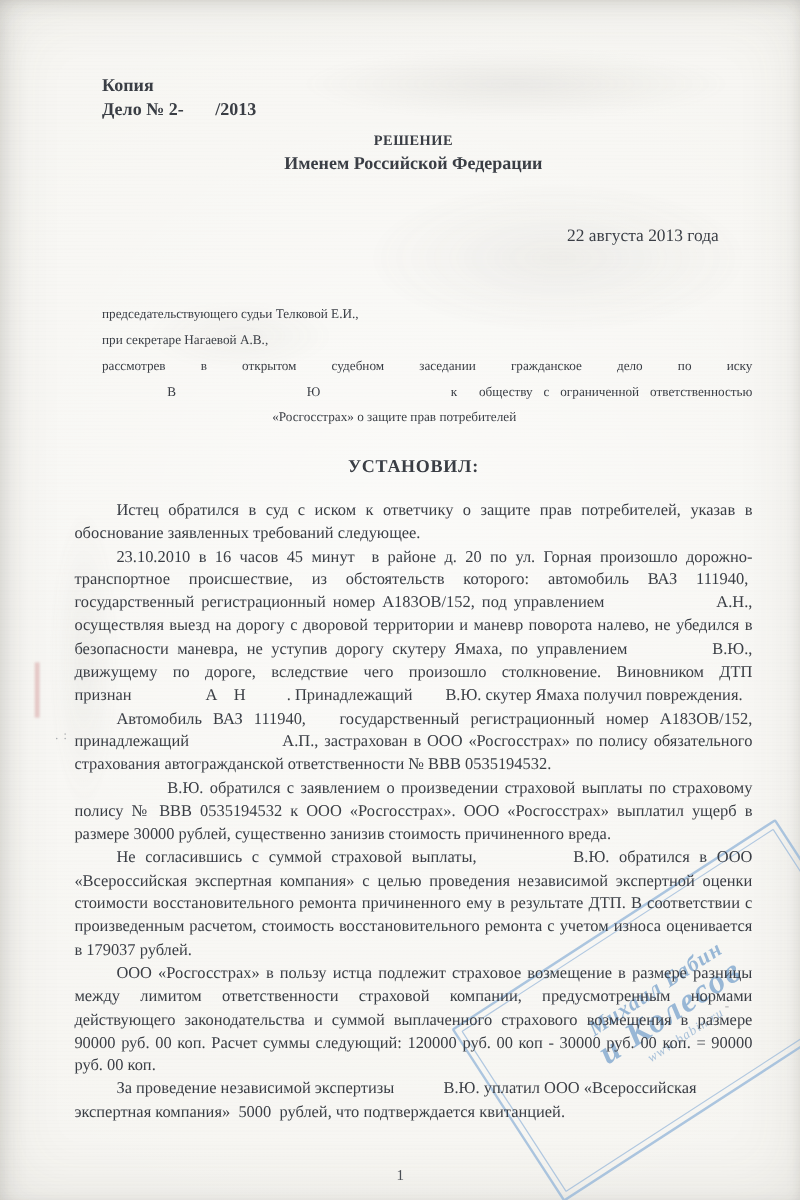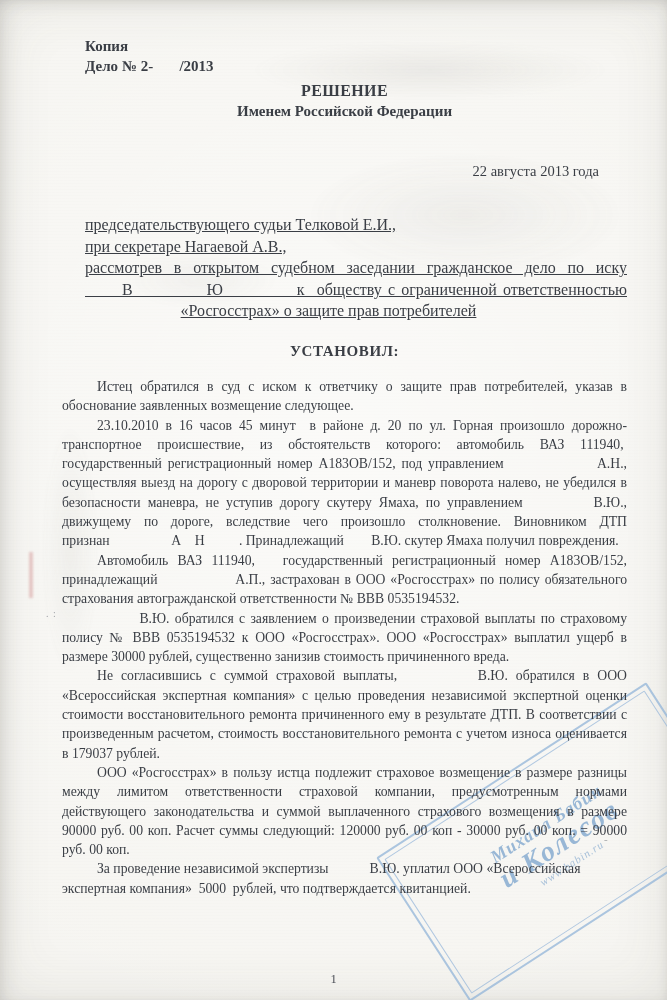--- a/index.html
+++ b/index.html
@@ -57,29 +57,29 @@
     display: flex; flex-direction: column; align-items: center; justify-content: center;
     color: rgba(126,165,205,0.78);
     font-style: italic; font-weight: bold;
     text-align: center; line-height: 1.05;
   }
   .wm-line1 { font-size: 18px; letter-spacing: 1px; }
   .wm-line2 { font-size: 28px; letter-spacing: 2px; }
   .wm-url   { font-size: 11px; font-weight: normal; letter-spacing: 1px; margin-top: 3px;
               color: rgba(126,165,205,0.65); }
 
-  .content { position: relative; z-index: 1; padding: 36px 40px 0 62px; }
+  .content { position: relative; z-index: 1; padding: 62px 40px 0 62px; }
 
   .hdr-block { margin-left: 23px; font-weight: bold; font-size: 15px; line-height: 20px; }
   .title-block { text-align: center; font-weight: bold; margin-top: 5px; }
-  .doc-title { font-size: 16px; line-height: 20px; letter-spacing: .4px; }
+  .doc-title { font-size: 12px; line-height: 20px; letter-spacing: .4px; }
   .doc-subtitle { font-size: 15px; line-height: 20px; }
   .doc-date { text-align: right; padding-right: 28px; margin-top: 42px; font-size: 14.5px; }
 
-  .intro { margin-left: 23px; margin-top: 34px; font-size: 16px; line-height: 21.6px; text-decoration: underline; }
+  .intro { margin-left: 23px; margin-top: 46px; font-size: 11px; line-height: 21.6px; }
   .intro-line { text-align: left; }
   .jl { text-align: justify; text-align-last: justify; }
   .outdent { text-indent: -55px; text-align: center; }
 
   .heading { text-align: center; font-weight: bold; font-size: 15px; letter-spacing: .6px;
              margin-top: 21px; margin-bottom: 17px; }
 
   .body-text { font-size: 13.7px; line-height: 19.3px; }
   .para { text-align: justify; text-indent: 35px; margin: 0; }
   .para:last-child { text-align: left; }
@@ -127,21 +127,21 @@
         <div class="intro-line">председательствующего судьи Телковой Е.И.,</div>
         <div class="intro-line">при секретаре Нагаевой А.В.,</div>
         <div class="intro-line jl">рассмотрев в открытом судебном заседании гражданское дело по иску</div>
         <div class="intro-line jl">&nbsp;&nbsp;&nbsp;&nbsp;&nbsp;&nbsp;В&nbsp;&nbsp;&nbsp;&nbsp;&nbsp;&nbsp;&nbsp;&nbsp;&nbsp;&nbsp;&nbsp;&nbsp;Ю&nbsp;&nbsp;&nbsp;&nbsp;&nbsp;&nbsp;&nbsp;&nbsp;&nbsp;&nbsp;&nbsp;&nbsp;к&nbsp; обществу с ограниченной ответственностью</div>
         <div class="intro-line outdent">«Росгосстрах» о защите прав потребителей</div>
       </div>
 
       <div class="heading">УСТАНОВИЛ:</div>
 
       <div class="body-text">
-        <p class="para">Истец обратился в суд с иском к ответчику о защите прав потребителей, указав в обоснование заявленных возмещение следующее.</p>
+        <p class="para">Истец обратился в суд с иском к ответчику о защите прав потребителей, указав в обоснование заявленных требований следующее.</p>
         <p class="para">23.10.2010 в 16 часов 45 минут&nbsp; в районе д. 20 по ул. Горная произошло дорожно-транспортное происшествие, из обстоятельств которого: автомобиль ВАЗ 111940,&nbsp; государственный регистрационный номер А183ОВ/152, под управлением&nbsp;&nbsp;&nbsp;&nbsp;&nbsp;&nbsp;&nbsp;&nbsp;&nbsp;&nbsp;&nbsp;&nbsp;&nbsp;&nbsp;&nbsp;&nbsp;А.Н., осуществляя выезд на дорогу с дворовой территории и маневр поворота налево, не убедился в безопасности маневра, не уступив дорогу скутеру Ямаха, по управлением&nbsp;&nbsp;&nbsp;&nbsp;&nbsp;&nbsp;&nbsp;&nbsp;&nbsp;&nbsp;В.Ю., движущему по дороге, вследствие чего произошло столкновение. Виновником ДТП признан&nbsp;&nbsp;&nbsp;&nbsp;&nbsp;&nbsp;&nbsp;&nbsp;&nbsp;&nbsp;&nbsp;&nbsp;&nbsp;&nbsp;&nbsp;&nbsp;&nbsp;&nbsp;А&nbsp;&nbsp;&nbsp;&nbsp;Н&nbsp;&nbsp;&nbsp;&nbsp;&nbsp;&nbsp;&nbsp;&nbsp;&nbsp;&nbsp;. Принадлежащий&nbsp;&nbsp;&nbsp;&nbsp;&nbsp;&nbsp;&nbsp;&nbsp;В.Ю. скутер Ямаха получил повреждения.</p>
         <p class="para">Автомобиль ВАЗ 111940,&nbsp;&nbsp; государственный регистрационный номер А183ОВ/152, принадлежащий&nbsp;&nbsp;&nbsp;&nbsp;&nbsp;&nbsp;&nbsp;&nbsp;&nbsp;&nbsp;&nbsp;&nbsp;&nbsp;&nbsp;&nbsp;&nbsp;А.П., застрахован в ООО «Росгосстрах» по полису обязательного страхования автогражданской ответственности № ВВВ 0535194532.</p>
         <p class="para">&nbsp;&nbsp;&nbsp;&nbsp;&nbsp;&nbsp;&nbsp;&nbsp;В.Ю. обратился с заявлением о произведении страховой выплаты по страховому полису № ВВВ 0535194532 к ООО «Росгосстрах». ООО «Росгосстрах» выплатил ущерб в размере 30000 рублей, существенно занизив стоимость причиненного вреда.</p>
         <p class="para">Не согласившись с суммой страховой выплаты,&nbsp;&nbsp;&nbsp;&nbsp;&nbsp;&nbsp;&nbsp;&nbsp;&nbsp;&nbsp;В.Ю. обратился в ООО «Всероссийская экспертная компания» с целью проведения независимой экспертной оценки стоимости восстановительного ремонта причиненного ему в результате ДТП. В соответствии с произведенным расчетом, стоимость восстановительного ремонта с учетом износа оценивается в 179037 рублей.</p>
         <p class="para">ООО «Росгосстрах» в пользу истца подлежит страховое возмещение в размере разницы между лимитом ответственности страховой компании, предусмотренным нормами действующего законодательства и суммой выплаченного страхового возмещения в размере 90000 руб. 00 коп. Расчет суммы следующий: 120000 руб. 00 коп - 30000 руб. 00 коп. = 90000 руб. 00 коп.</p>
         <p class="para">За проведение независимой экспертизы&nbsp;&nbsp;&nbsp;&nbsp;&nbsp;&nbsp;&nbsp;&nbsp;&nbsp;&nbsp;&nbsp;&nbsp;В.Ю. уплатил ООО «Всероссийская экспертная компания»&nbsp; 5000&nbsp; рублей, что подтверждается квитанцией.</p>
       </div>
 
     </div>
 

